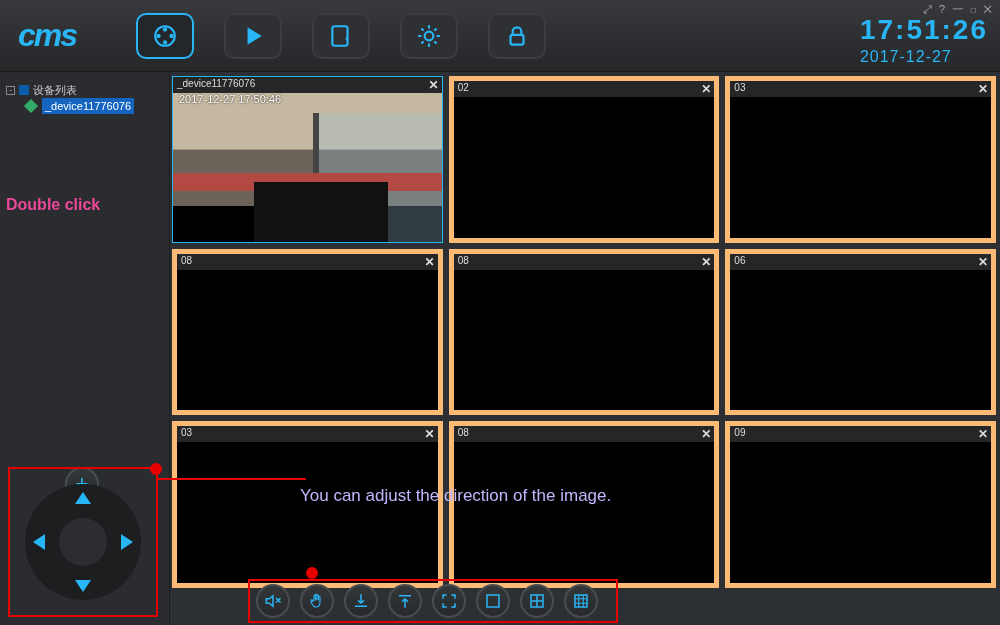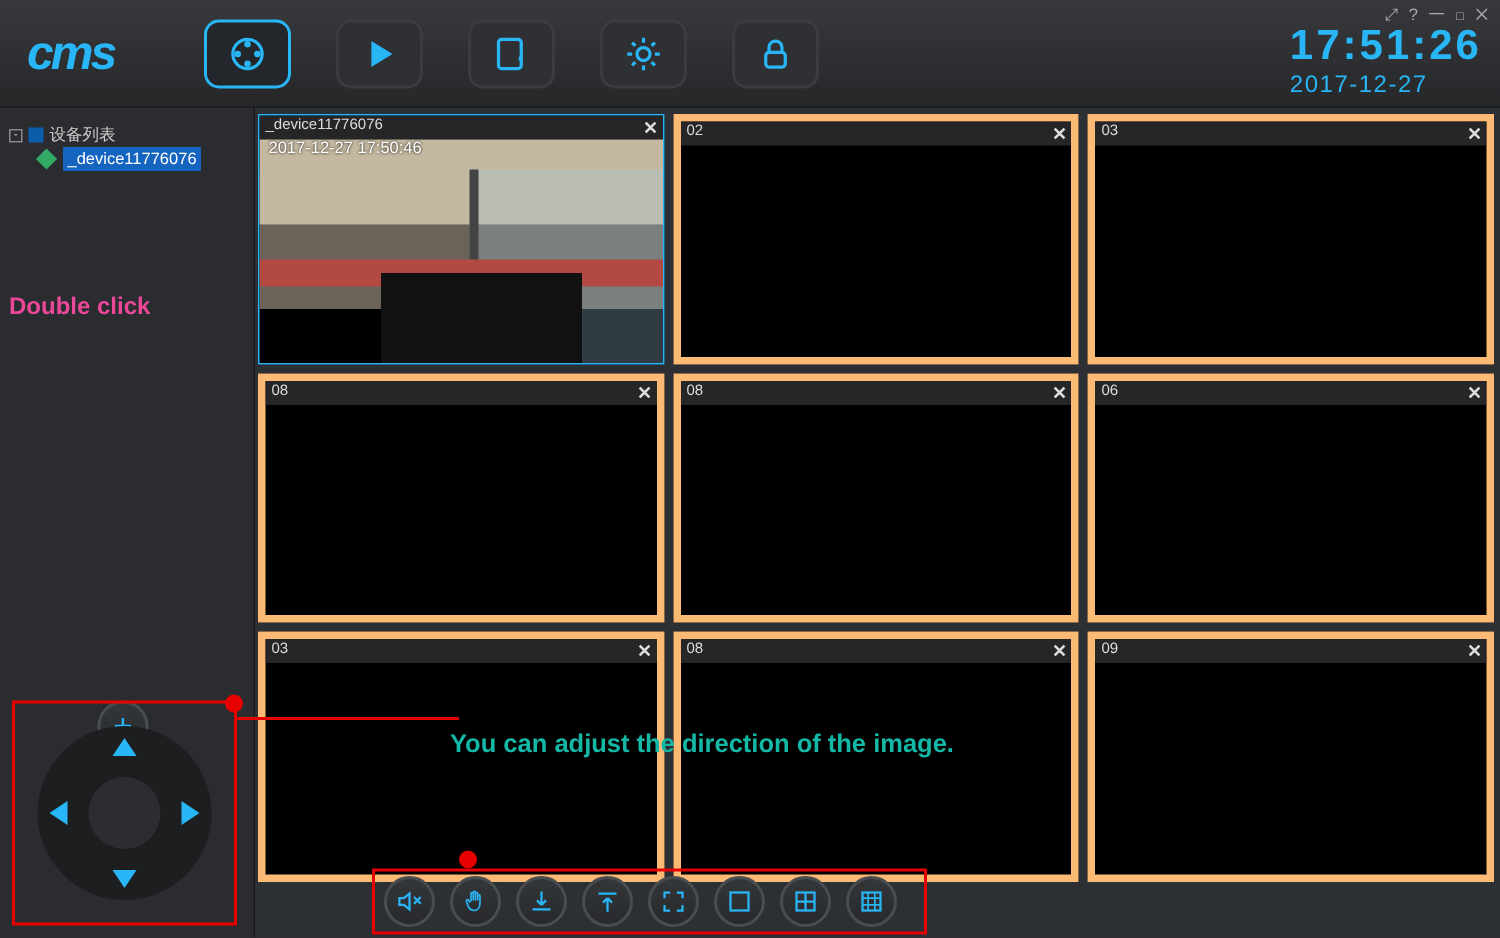--- a/index.html
+++ b/index.html
@@ -119,21 +119,21 @@
   }
   .bbtn svg { width:18px; height:18px; }
   .bar-dot { position:absolute; left:56px; top:-14px; width:12px;height:12px;border-radius:50%;background:#e60000; }
 
   
   .anno-line {
     position:absolute; left:158px; top:478px; width:148px; height:0;
     border-top:2px solid #e60000;
   }
   .anno-text {
-    position:absolute; left:300px; top:486px; color:#14b8a6; font-weight:700; font-size:17px;
+    position:absolute; left:300px; top:486px; color:#c4b5fd; font-weight:400; font-size:17px;
   }
 </style>
 </head>
 <body>
 
 <div class="header">
   <div class="logo">cms</div>
 
   <div class="toolbar-btn active">
     <svg viewBox="0 0 24 24">

